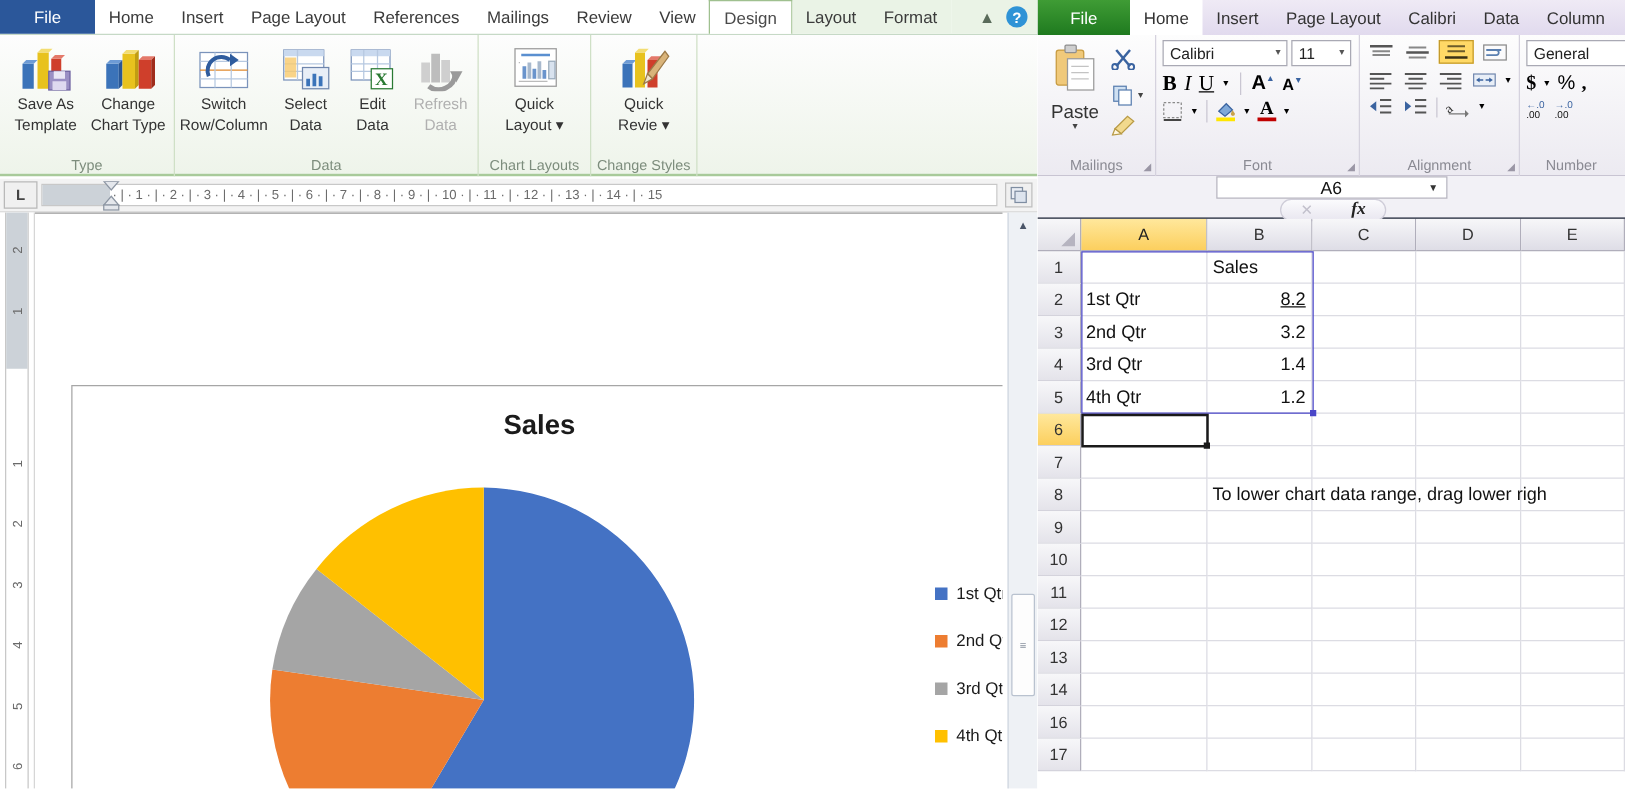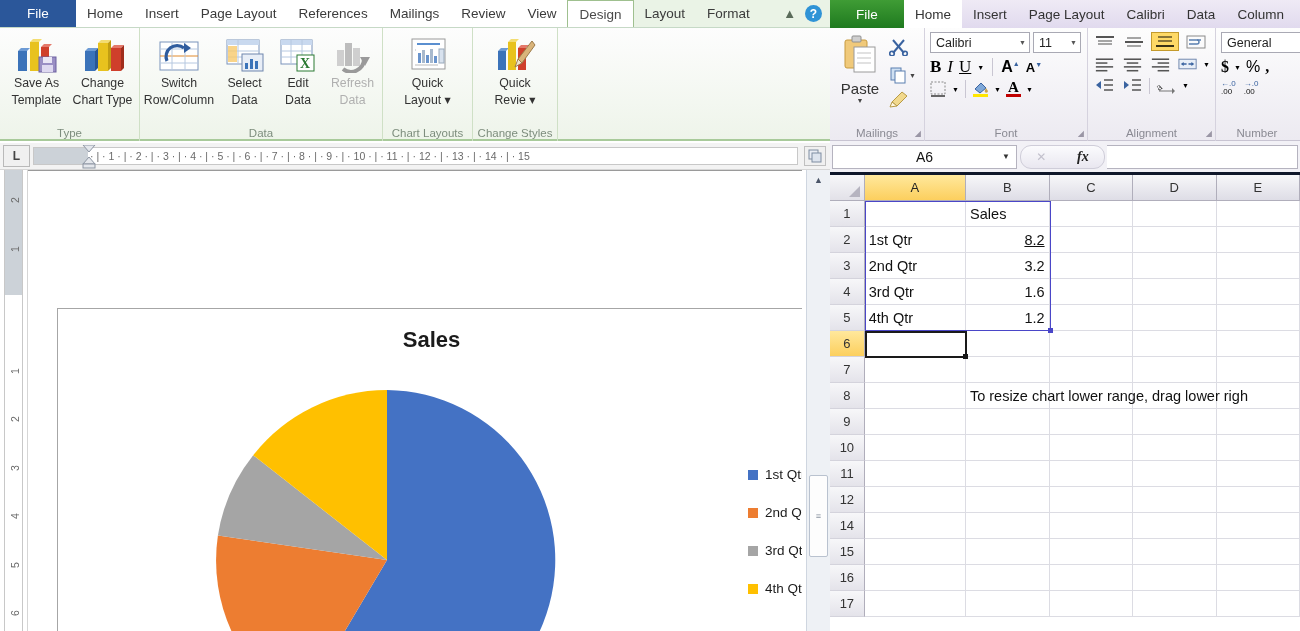--- a/index.html
+++ b/index.html
@@ -100,22 +100,22 @@
   .x-group-label { position:absolute; bottom:2px; left:0; width:100%; text-align:center;
                    font-size:11.5px; color:#8a8a93; }
   .x-dialog-launcher { position:absolute; bottom:3px; right:3px; font-size:8px; color:#9a96a5; }
   .x-row { display:flex; align-items:center; gap:3px; }
   .x-combo { border:1px solid #a9a9b4; background:#fff; height:21px; display:flex;
              align-items:center; padding:0 3px 0 5px; font-size:12.5px; color:#222; }
   .x-caret { font-size:7px; color:#555; margin-left:auto; padding-left:5px; }
 
   
   .x-formulabar { position:absolute; left:0; top:141px; width:470px; height:34px;
-                  background:#f2f1f6; border-bottom:3px solid #0f172a; display:flex; align-items:center;
-                  padding:0 2px; }
+                  background:#f2f1f6; border-bottom:1px solid #0f172a; display:flex; align-items:center;
+                  padding:0 2px;flex-direction:column; }
   .namebox { width:185px; height:24px; background:#fff; border:1px solid #b5b3bf;
              display:flex; align-items:center; justify-content:center; position:relative;
              font-size:14px; color:#111; }
   .namebox .nb-caret { position:absolute; right:6px; font-size:8px; color:#333; }
   .fx-zone { width:85px; height:24px; display:flex; align-items:center; justify-content:space-around;
              background:linear-gradient(#fbfbfd,#e9e7f0); border:1px solid #cfcdd9;
              border-radius:11px; margin-left:3px; }
   .fx-dim { font-size:12px; color:#c2c0cc; }
   .fx-lbl { font-size:14px; font-style:italic; font-weight:bold; color:#222; font-family:"Liberation Serif", serif; }
   .fbar-input { flex:1; height:24px; background:#fff; border:1px solid #b5b3bf; border-left:none; margin-left:2px; }
@@ -661,21 +661,21 @@
             <div class="rowhead">3</div>
             <div class="cell" style="width: 102px;">2nd Qtr</div>
             <div class="cell num" style="width: 84px;">3.2</div>
             <div class="cell" style="width: 84px;"></div>
             <div class="cell" style="width: 84px;"></div>
             <div class="cell" style="width: 84px;"></div>
           </div>
           <div class="x-row-line">
             <div class="rowhead">4</div>
             <div class="cell" style="width: 102px;">3rd Qtr</div>
-            <div class="cell num" style="width: 84px;">1.6</div>
+            <div class="cell num" style="width: 84px;">1.4</div>
             <div class="cell" style="width: 84px;"></div>
             <div class="cell" style="width: 84px;"></div>
             <div class="cell" style="width: 84px;"></div>
           </div>
           <div class="x-row-line">
             <div class="rowhead">5</div>
             <div class="cell" style="width: 102px;">4th Qtr</div>
             <div class="cell num" style="width: 84px;">1.2</div>
             <div class="cell" style="width: 84px;"></div>
             <div class="cell" style="width: 84px;"></div>
@@ -693,21 +693,21 @@
             <div class="rowhead">7</div>
             <div class="cell" style="width: 102px;"></div>
             <div class="cell" style="width: 84px;"></div>
             <div class="cell" style="width: 84px;"></div>
             <div class="cell" style="width: 84px;"></div>
             <div class="cell" style="width: 84px;"></div>
           </div>
           <div class="x-row-line">
             <div class="rowhead">8</div>
             <div class="cell" style="width: 102px;"></div>
-            <div class="cell overflow" style="width: 84px;">To resize chart lower range, drag lower righ</div>
+            <div class="cell overflow" style="width: 84px;">To lower chart data range, drag lower righ</div>
             <div class="cell" style="width: 84px;"></div>
             <div class="cell" style="width: 84px;"></div>
             <div class="cell" style="width: 84px;"></div>
           </div>
           <div class="x-row-line">
             <div class="rowhead">9</div>
             <div class="cell" style="width: 102px;"></div>
             <div class="cell" style="width: 84px;"></div>
             <div class="cell" style="width: 84px;"></div>
             <div class="cell" style="width: 84px;"></div>
@@ -731,29 +731,29 @@
           </div>
           <div class="x-row-line">
             <div class="rowhead">12</div>
             <div class="cell" style="width: 102px;"></div>
             <div class="cell" style="width: 84px;"></div>
             <div class="cell" style="width: 84px;"></div>
             <div class="cell" style="width: 84px;"></div>
             <div class="cell" style="width: 84px;"></div>
           </div>
           <div class="x-row-line">
+            <div class="rowhead">13</div>
+            <div class="cell" style="width: 102px;"></div>
+            <div class="cell" style="width: 84px;"></div>
+            <div class="cell" style="width: 84px;"></div>
+            <div class="cell" style="width: 84px;"></div>
+            <div class="cell" style="width: 84px;"></div>
+          </div>
+          <div class="x-row-line">
             <div class="rowhead">14</div>
-            <div class="cell" style="width: 102px;"></div>
-            <div class="cell" style="width: 84px;"></div>
-            <div class="cell" style="width: 84px;"></div>
-            <div class="cell" style="width: 84px;"></div>
-            <div class="cell" style="width: 84px;"></div>
-          </div>
-          <div class="x-row-line">
-            <div class="rowhead">15</div>
             <div class="cell" style="width: 102px;"></div>
             <div class="cell" style="width: 84px;"></div>
             <div class="cell" style="width: 84px;"></div>
             <div class="cell" style="width: 84px;"></div>
             <div class="cell" style="width: 84px;"></div>
           </div>
           <div class="x-row-line">
             <div class="rowhead">16</div>
             <div class="cell" style="width: 102px;"></div>
             <div class="cell" style="width: 84px;"></div>

